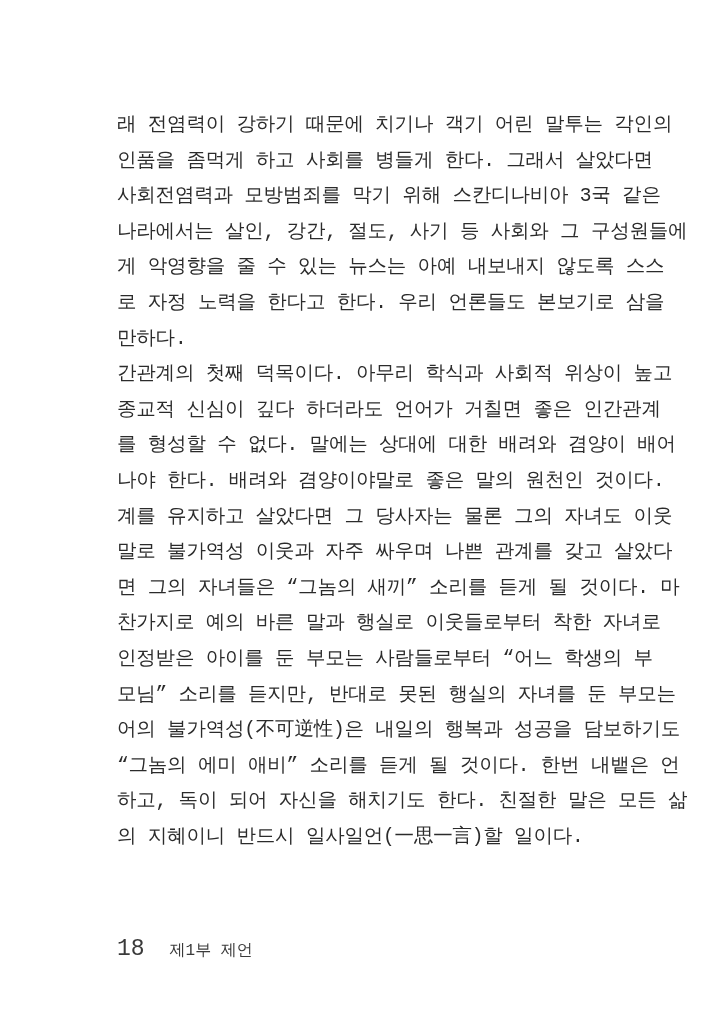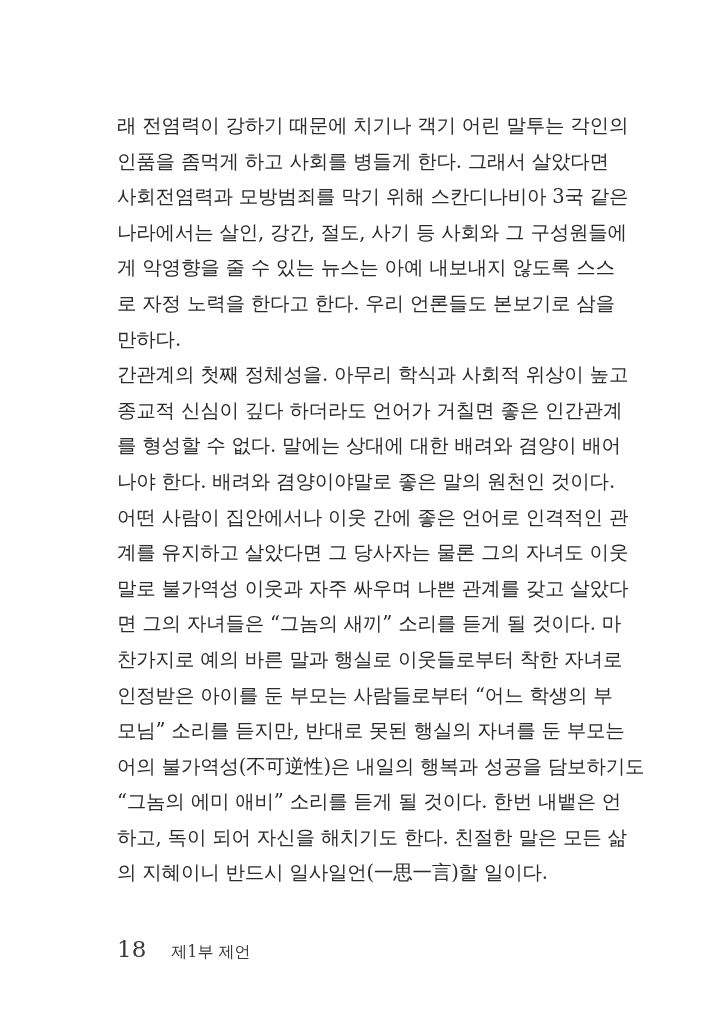--- a/index.html
+++ b/index.html
@@ -13,20 +13,21 @@
       position: relative;
       overflow: hidden;
       font-family: "DejaVu Serif", "Liberation Serif", serif;
       color: #2b2b2b;
     }
     .page {
       position: absolute;
       left: 0; top: 0;
       width: 721px; height: 1024px;
       background: #ffffff;
+      font-family: Liberation Mono, monospace;
     }
     .body-text {
       position: absolute;
       left: 117px;
       top: 108px;
       width: 470px;
     }
     .line {
       display: block;
       height: 35.6px;
@@ -68,25 +69,24 @@
   <div class="body-text">
 
     <span class="line">래 전염력이 강하기 때문에 치기나 객기 어린 말투는 각인의</span>
     <span class="line">인품을 좀먹게 하고 사회를 병들게 한다. 그래서 살았다면</span>
     <span class="line">사회전염력과 모방범죄를 막기 위해 스칸디나비아 3국 같은</span>
     <span class="line">나라에서는 살인, 강간, 절도, 사기 등 사회와 그 구성원들에</span>
     <span class="line">게 악영향을 줄 수 있는 뉴스는 아예 내보내지 않도록 스스</span>
     <span class="line">로 자정 노력을 한다고 한다. 우리 언론들도 본보기로 삼을</span>
     <span class="line last">만하다.</span>
 
-    <span class="line">간관계의 첫째 정체성을. 아무리 학식과 사회적 위상이 높고</span>
+    <span class="line">간관계의 첫째 덕목이다. 아무리 학식과 사회적 위상이 높고</span>
     <span class="line">종교적 신심이 깊다 하더라도 언어가 거칠면 좋은 인간관계</span>
     <span class="line">를 형성할 수 없다. 말에는 상대에 대한 배려와 겸양이 배어</span>
     <span class="line">나야 한다. 배려와 겸양이야말로 좋은 말의 원천인 것이다.</span>
-    <span class="line">어떤 사람이 집안에서나 이웃 간에 좋은 언어로 인격적인 관</span>
     <span class="line">계를 유지하고 살았다면 그 당사자는 물론 그의 자녀도 이웃</span>
     <span class="line">말로 불가역성 이웃과 자주 싸우며 나쁜 관계를 갖고 살았다</span>
     <span class="line">면 그의 자녀들은 “그놈의 새끼” 소리를 듣게 될 것이다. 마</span>
     <span class="line">찬가지로 예의 바른 말과 행실로 이웃들로부터 착한 자녀로</span>
     <span class="line">인정받은 아이를 둔 부모는 사람들로부터 “어느 학생의 부</span>
     <span class="line">모님” 소리를 듣지만, 반대로 못된 행실의 자녀를 둔 부모는</span>
     <span class="line">어의 불가역성(不可逆性)은 내일의 행복과 성공을 담보하기도</span>
     <span class="line">“그놈의 에미 애비” 소리를 듣게 될 것이다. 한번 내뱉은 언</span>
     <span class="line">하고, 독이 되어 자신을 해치기도 한다. 친절한 말은 모든 삶</span>
     <span class="line last">의 지혜이니 반드시 일사일언(一思一言)할 일이다.</span>

